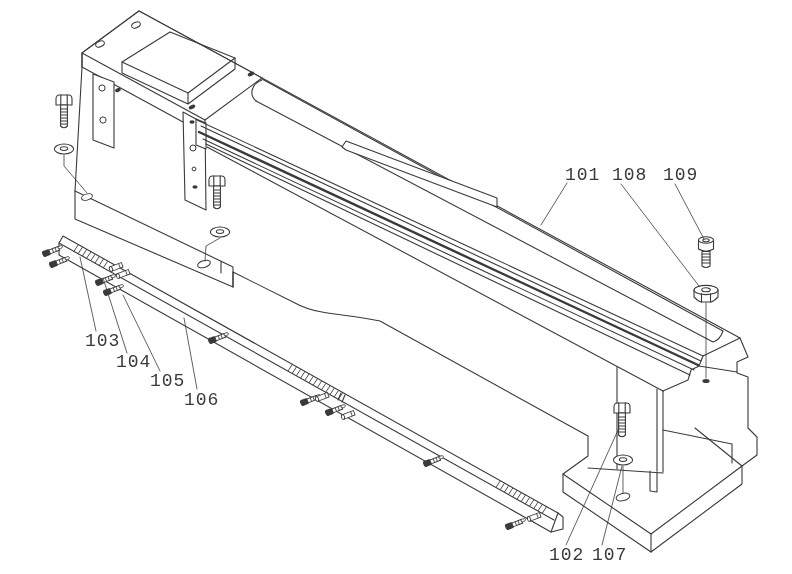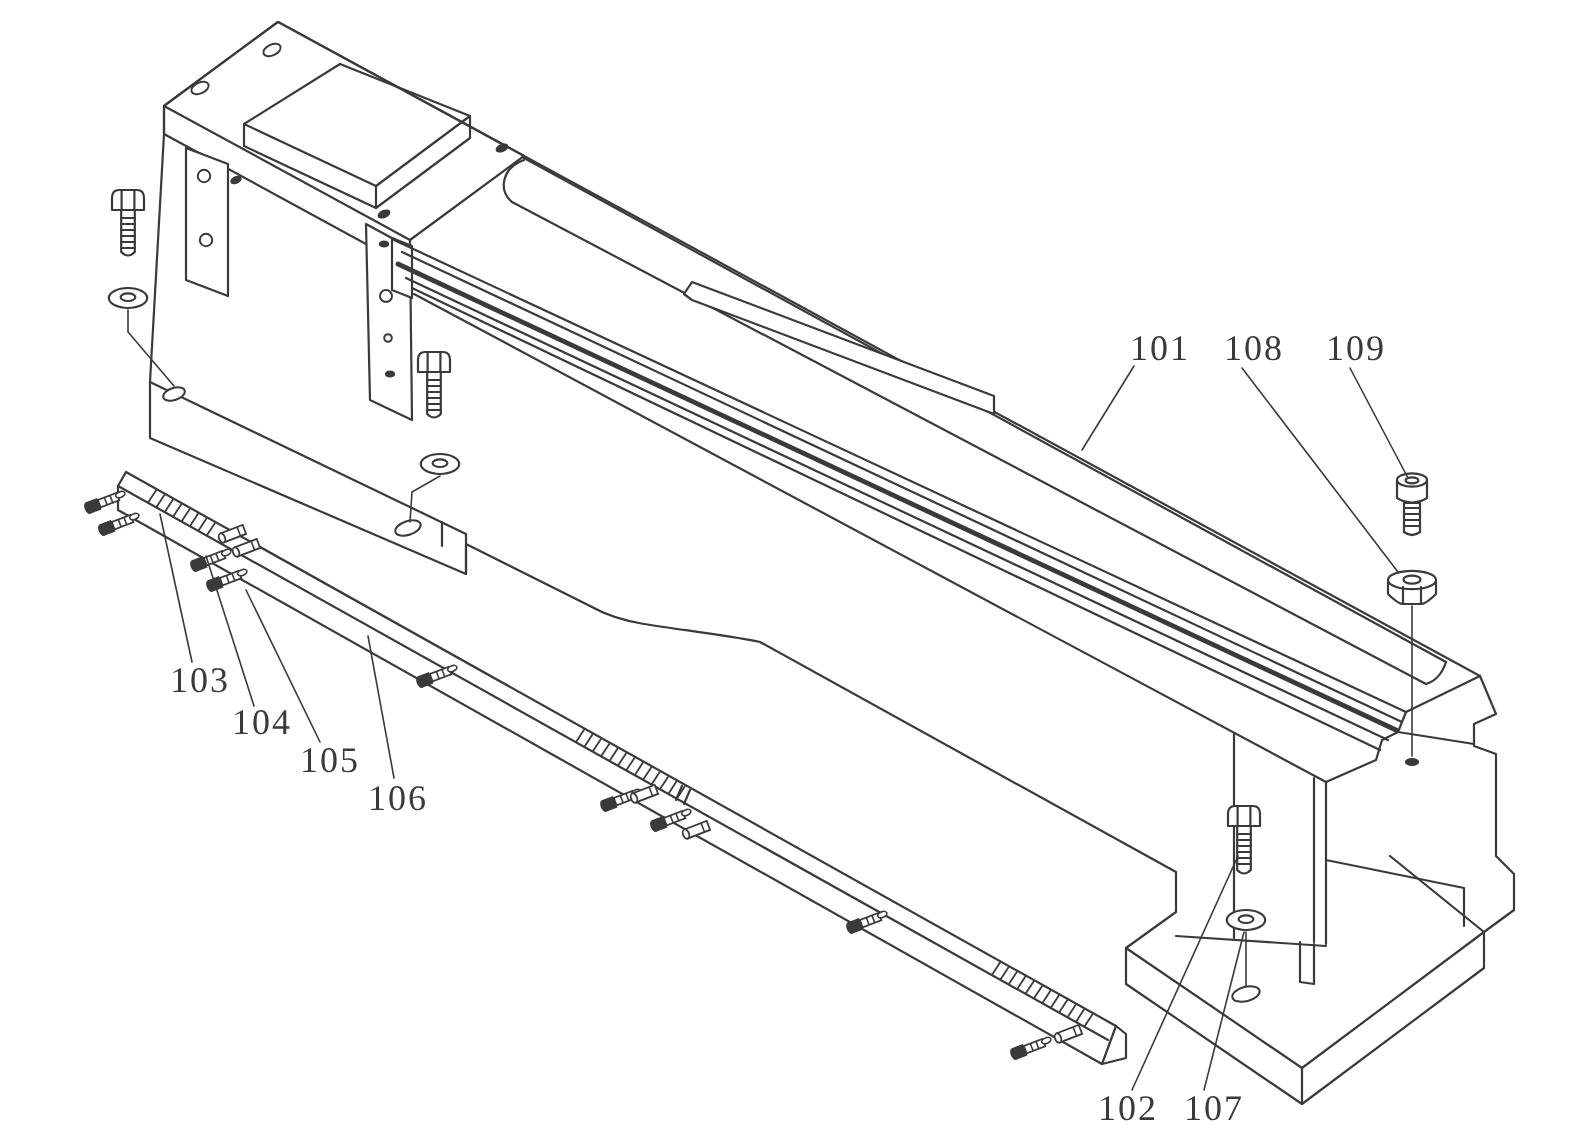--- a/index.html
+++ b/index.html
@@ -1,17 +1,17 @@
 <!DOCTYPE html>
 <html><head>
 <meta charset="utf-8">
 <style>
   html,body{margin:0;padding:0;background:#ffffff;}
   .frame{width:792px;height:574px;background:#fff;position:relative;overflow:hidden;
-         font-family:Liberation Serif, serif;}
+         font-family:Liberation Mono, monospace;}
   svg{display:block;}
   .ln{stroke:#3a3a3a;stroke-width:1.1;fill:none;stroke-linecap:round;stroke-linejoin:round;}
   .lnw{stroke:#3a3a3a;stroke-width:1.1;fill:#ffffff;stroke-linecap:round;stroke-linejoin:round;}
   .thick{stroke:#3a3a3a;stroke-width:2.4;fill:none;stroke-linecap:round;}
   .thin{stroke:#3a3a3a;stroke-width:0.8;fill:none;stroke-linecap:round;}
   .dot{fill:#3a3a3a;stroke:none;}
   .hole{fill:#ffffff;stroke:#3a3a3a;stroke-width:1;}
   .lbl{font-size:18px;fill:#3a3a3a;letter-spacing:1px;font-weight:400;}
 </style>
 </head>

